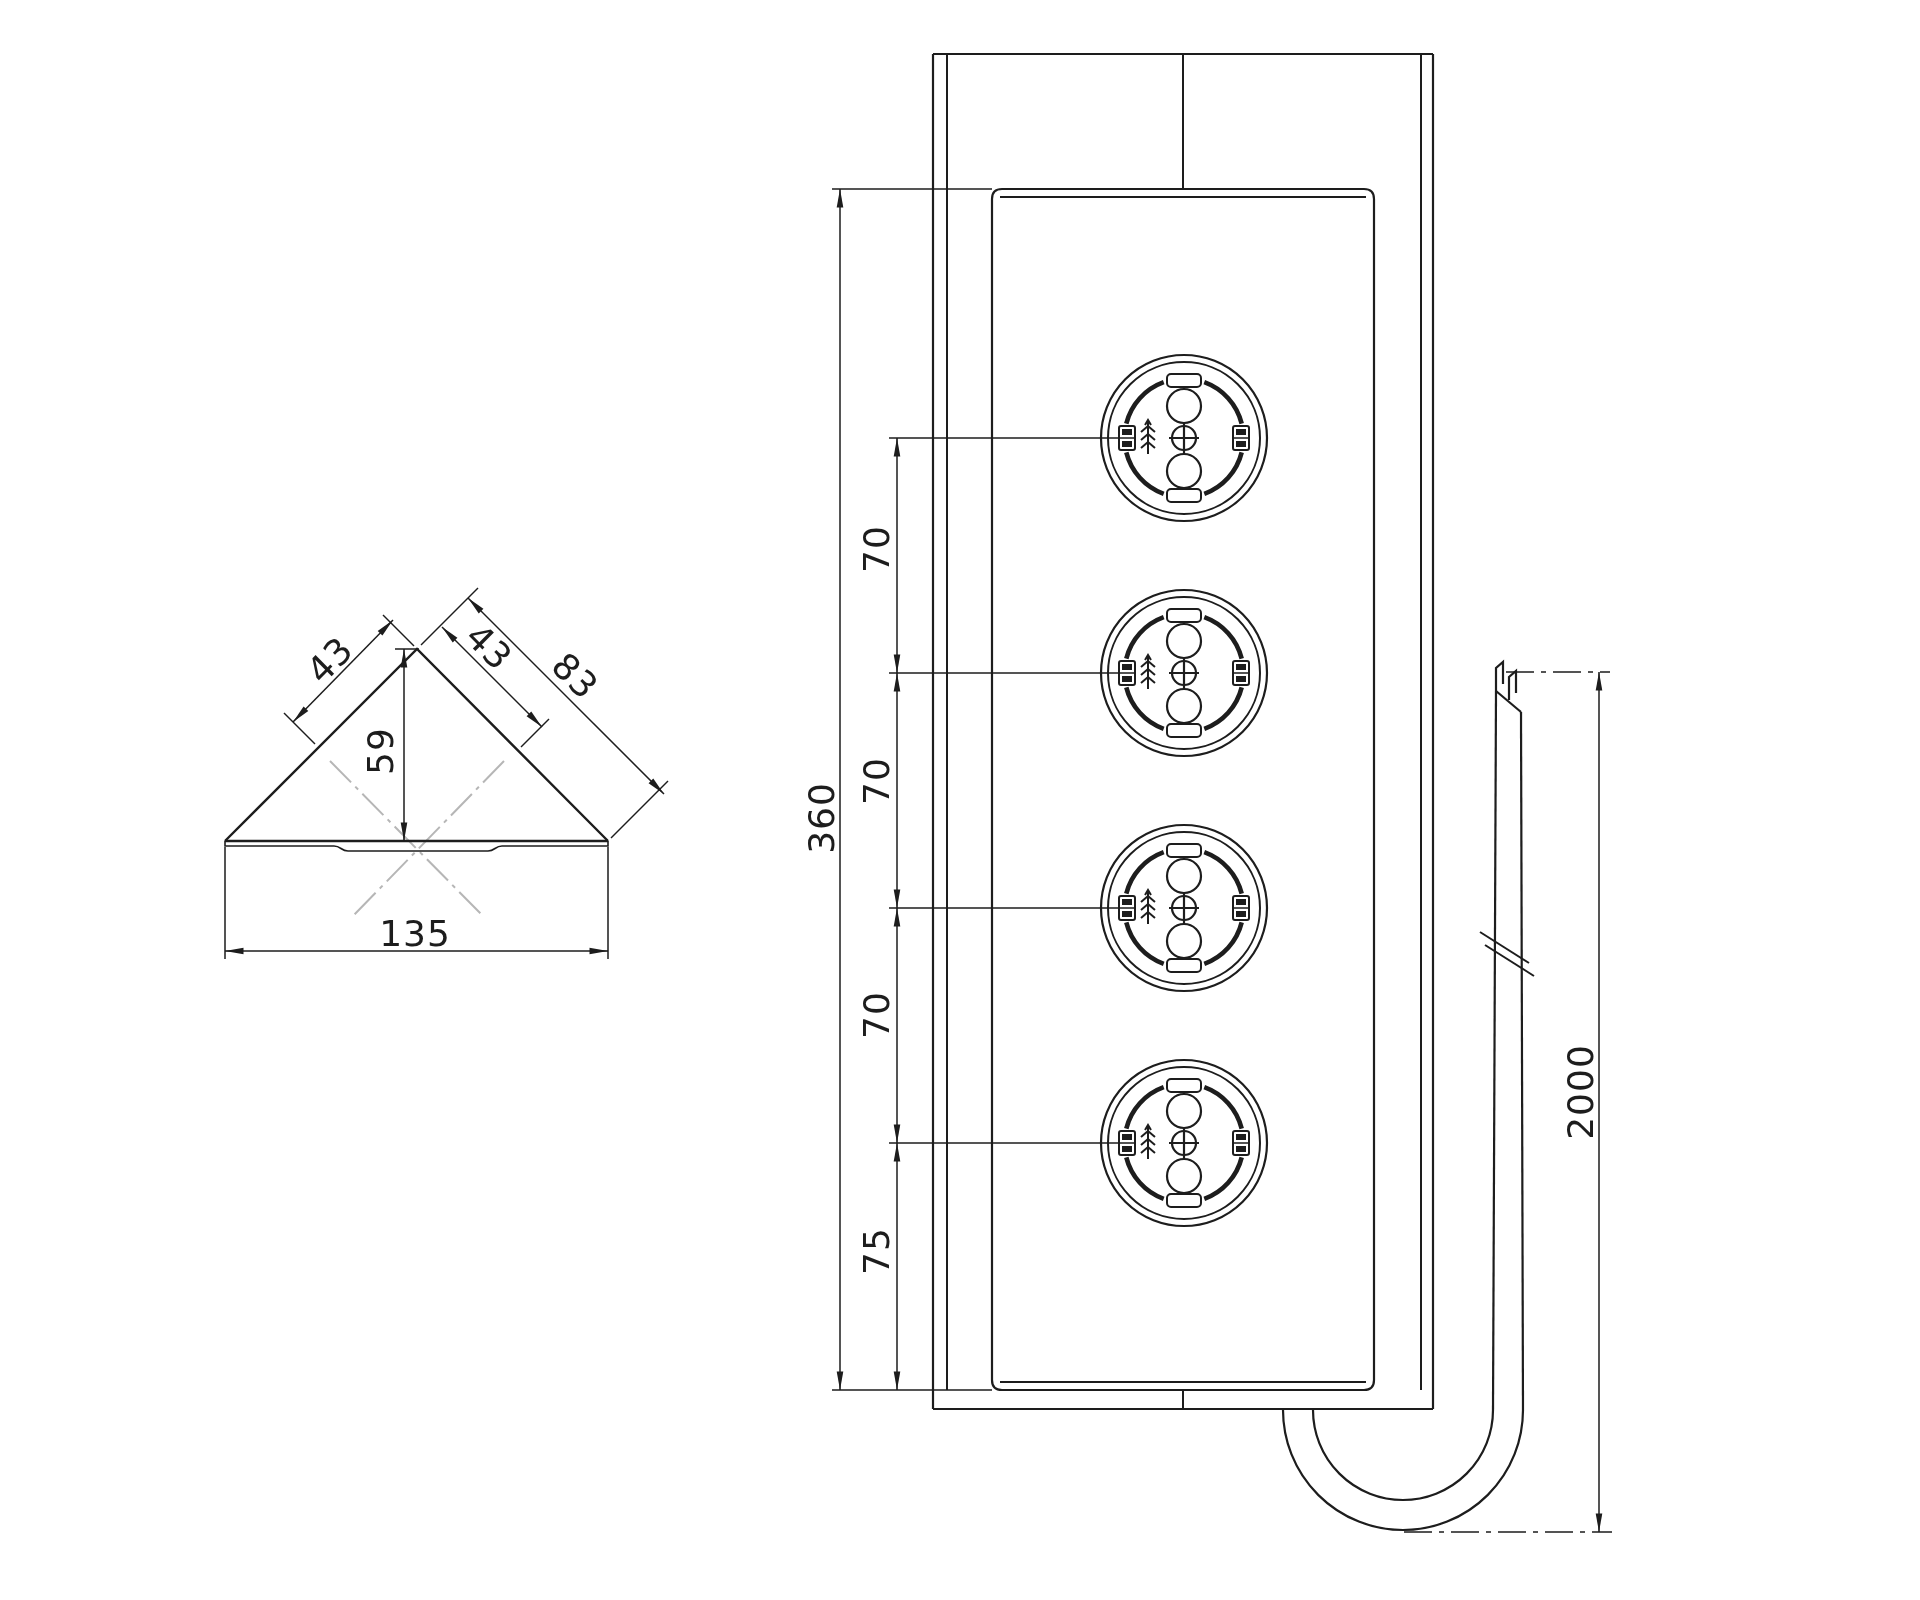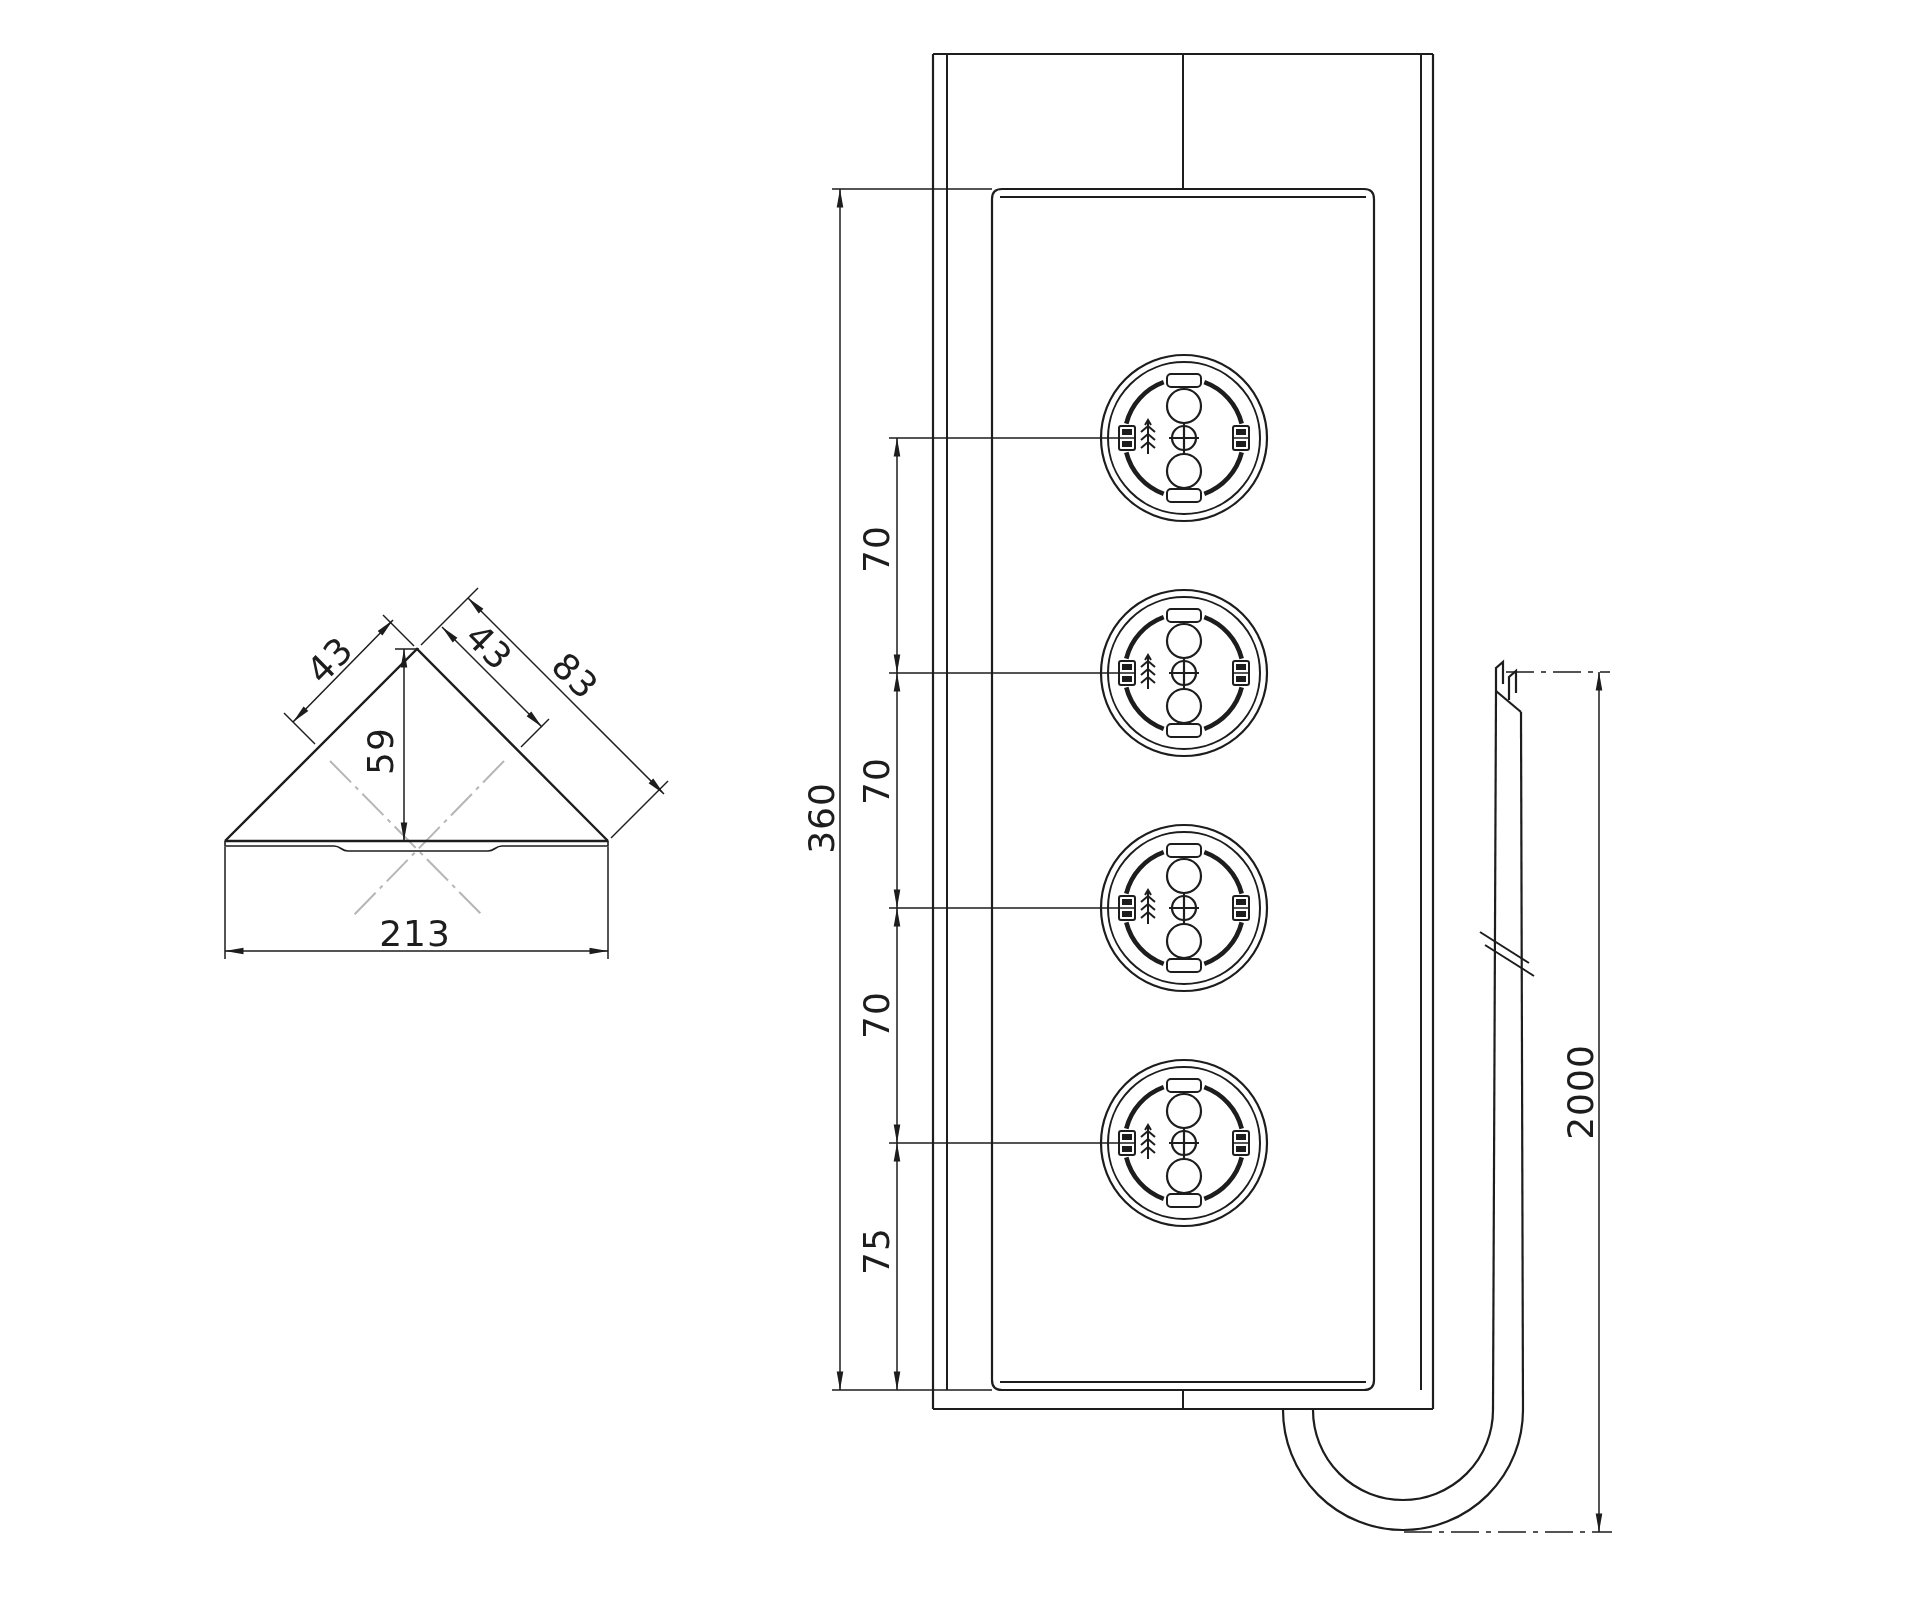--- a/index.html
+++ b/index.html
@@ -149,21 +149,21 @@
       <path d="M1404,1532 H1612" stroke-dasharray="28 7 5 7"></path>
       <line x1="1599" y1="672" x2="1599" y2="1532" marker-start="url(#arr)" marker-end="url(#arr)"></line>
     </g>
   </g>
 </svg>
 
 <div class="dim" style="left:330px;top:660px;--rot:-45deg">43</div>
 <div class="dim" style="left:489px;top:647px;--rot:45deg">43</div>
 <div class="dim" style="left:575px;top:676px;--rot:45deg">83</div>
 <div class="dim" style="left:380px;top:751px;--rot:-90deg">59</div>
-<div class="dim" style="left:415px;top:933px">213</div>
+<div class="dim" style="left:415px;top:933px">135</div>
 
 <div class="dim" style="left:821px;top:818px;--rot:-90deg">360</div>
 <div class="dim" style="left:876px;top:549px;--rot:-90deg">70</div>
 <div class="dim" style="left:876px;top:781px;--rot:-90deg">70</div>
 <div class="dim" style="left:876px;top:1015px;--rot:-90deg">70</div>
 <div class="dim" style="left:876px;top:1251px;--rot:-90deg">75</div>
 
 <div class="dim" style="left:1580px;top:1092px;--rot:-90deg">2000</div>
 
 </div>

